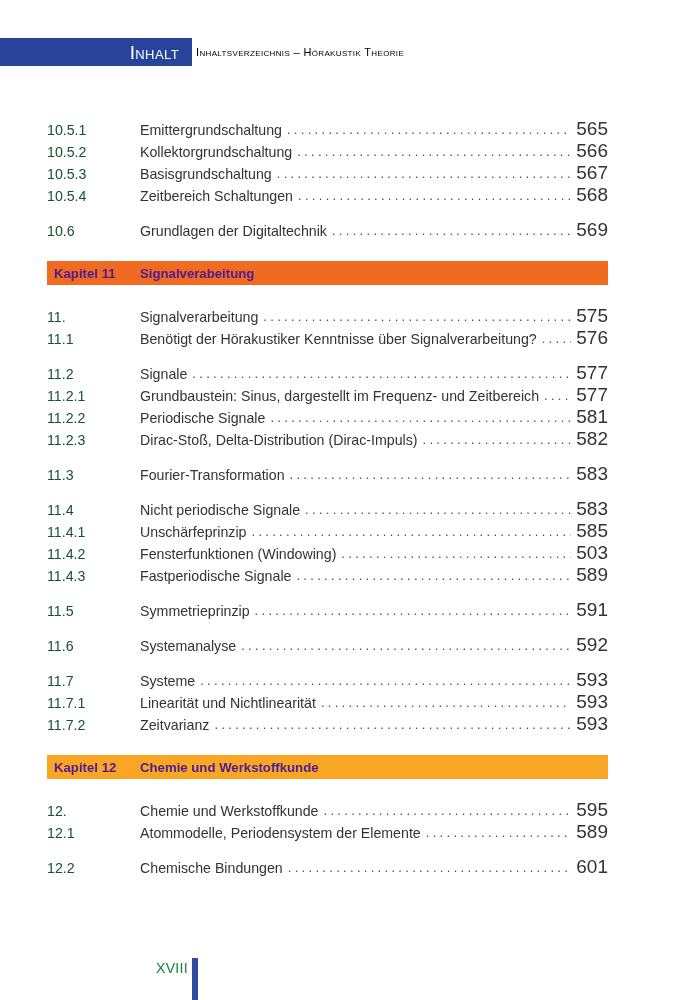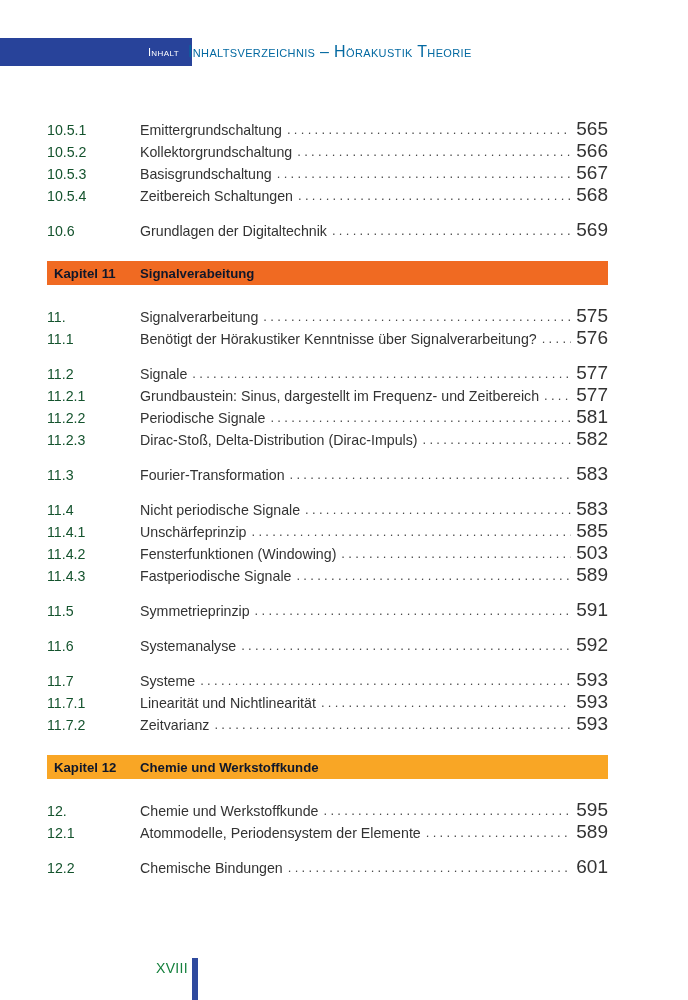--- a/index.html
+++ b/index.html
@@ -32,37 +32,37 @@
     height: 28px;
     background: #28439a;
     box-sizing: border-box;
     display: flex;
     align-items: center;
     justify-content: flex-end;
     padding-right: 13px;
   }
   .header-tab-label {
     color: #ffffff;
-    font-size: 11px;
+    font-size: 19px;
     font-variant: small-caps;
     letter-spacing: 0.4px;
     font-weight: 400;
     line-height: 1;
   }
   .header-title {
     position: absolute;
-    left: 188px;
+    left: 196px;
     top: 0;
     height: 28px;
     display: flex;
     align-items: center;
-    font-size: 16px;
+    font-size: 11px;
     font-variant: small-caps;
     letter-spacing: 0.35px;
-    color: #0369a1;
+    color: #000000;
     white-space: nowrap;
   }
 
   
   .content {
     position: absolute;
     left: 47px;
     top: 118px;
     width: 561px;
   }
@@ -116,21 +116,21 @@
   .gap-sm { height: 13px; }
   .gap-md { height: 20px; }
 
   
   .chapter-bar {
     position: relative;
     width: 561px;
     height: 24px;
     display: flex;
     align-items: center;
-    color: #0f172a;
+    color: #4c1d95;
     font-weight: bold;
     font-size: 13.2px;
   }
   .chapter-bar .kap {
     width: 93px;
     flex: 0 0 93px;
     padding-left: 7px;
     box-sizing: border-box;
   }
   .chapter-bar .ctitle {

